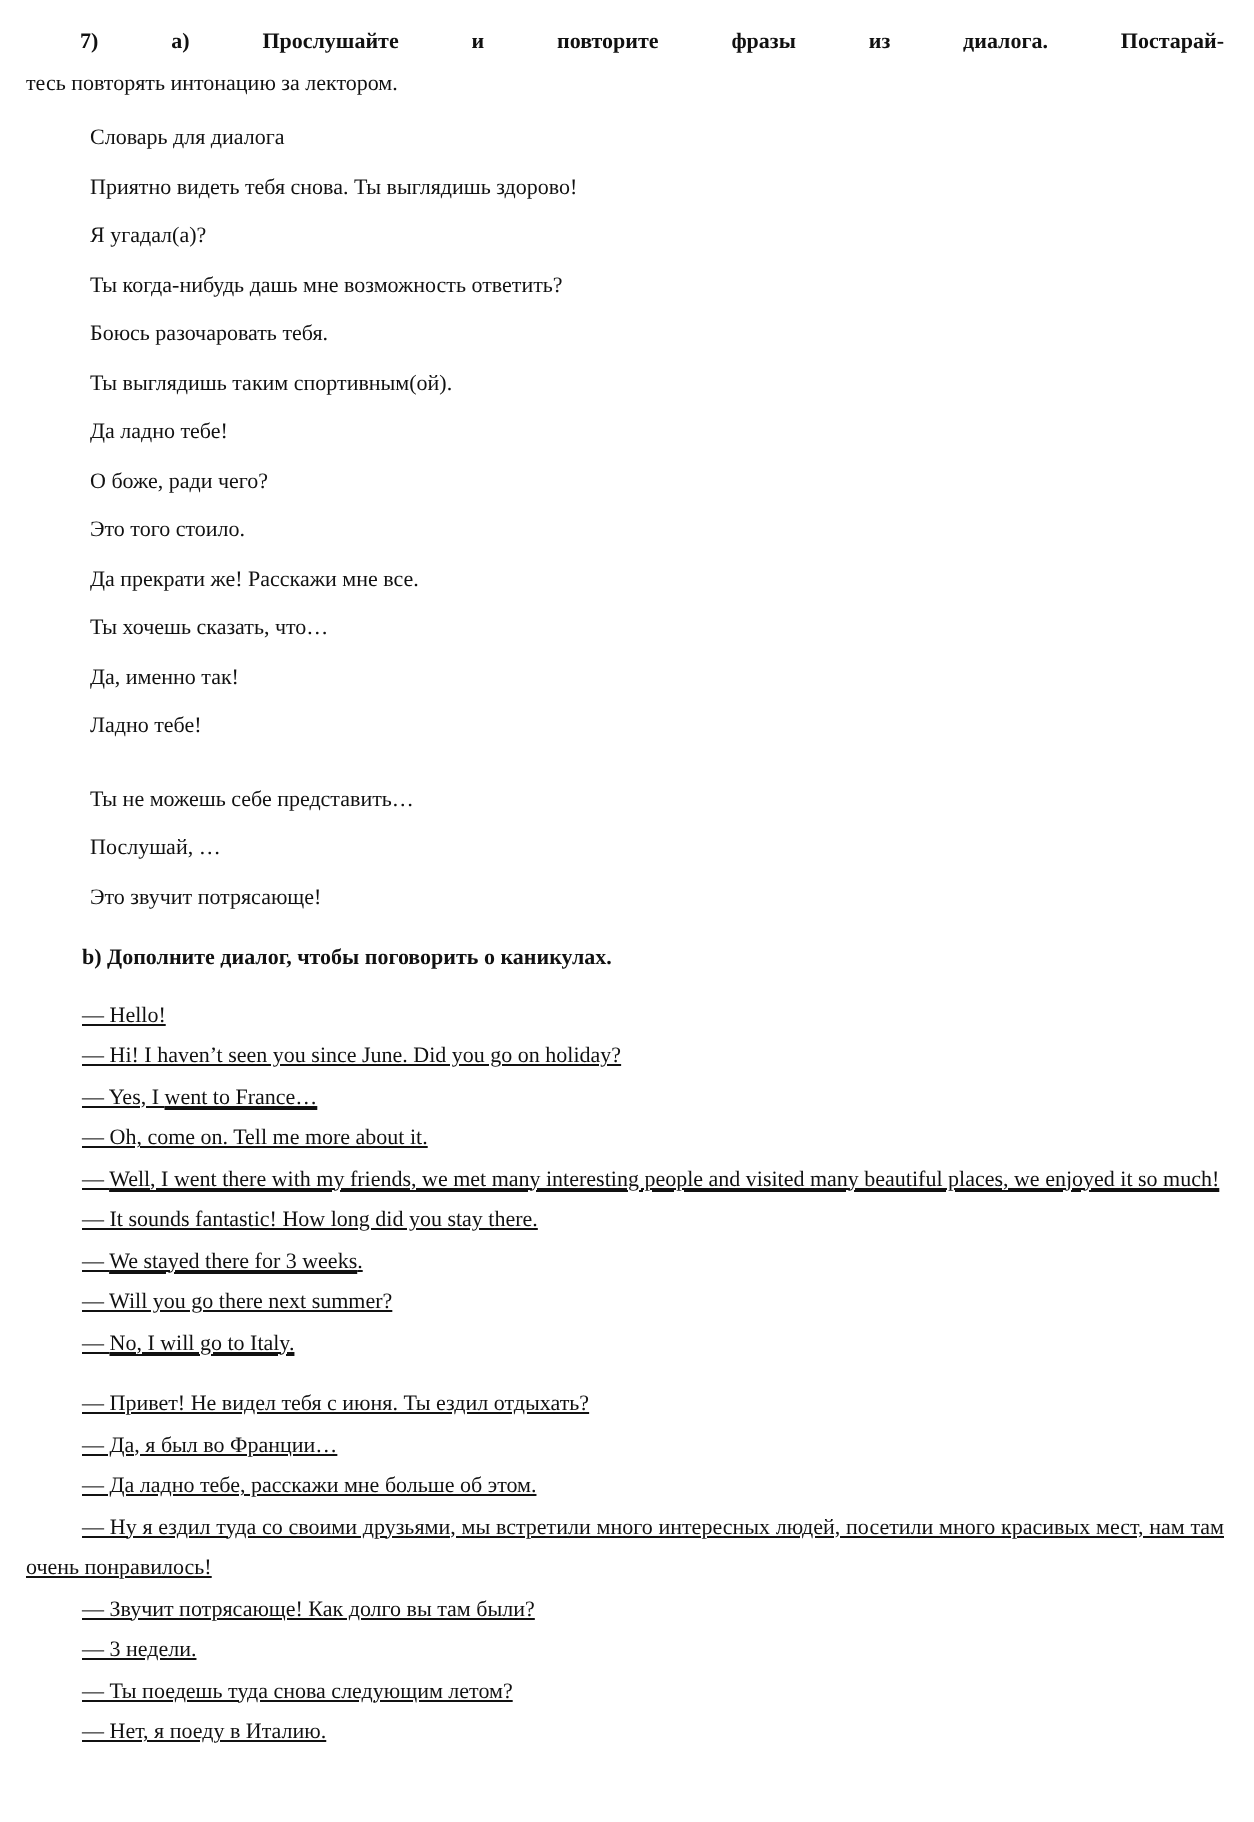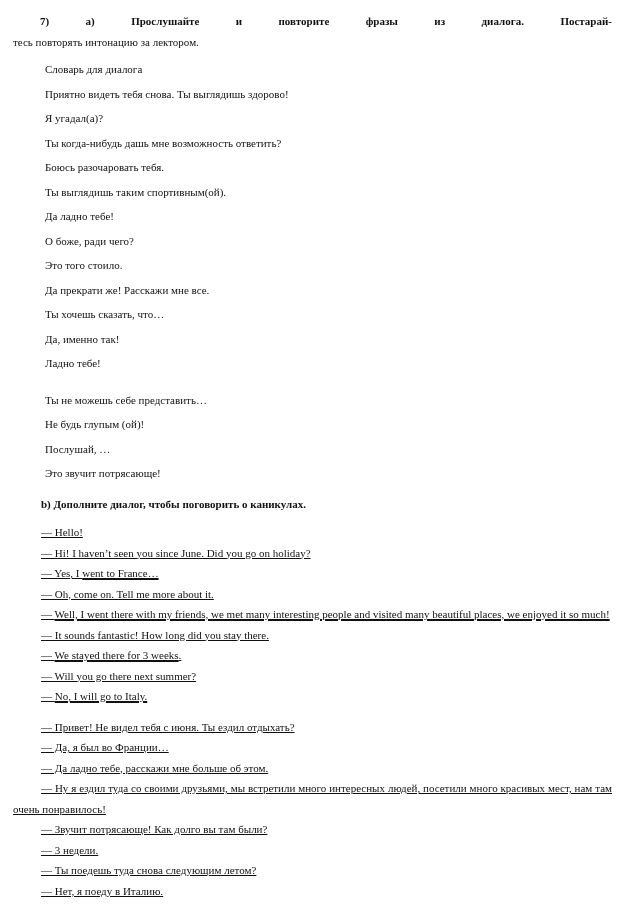--- a/index.html
+++ b/index.html
@@ -39,21 +39,20 @@
     <p>Ты выглядишь таким спортивным(ой).</p>
     <p>Да ладно тебе!</p>
     <p>О боже, ради чего?</p>
     <p>Это того стоило.</p>
     <p>Да прекрати же! Расскажи мне все.</p>
     <p>Ты хочешь сказать, что…</p>
     <p>Да, именно так!</p>
     <p>Ладно тебе!</p>
     <div class="sp8"></div>
     <p>Ты не можешь себе представить…</p>
-    <p>Не будь глупым (ой)!</p>
     <p>Послушай, …</p>
     <p>Это звучит потрясающе!</p>
   </div>
 
   <p class="hb">b) Дополните диалог, чтобы поговорить о каникулах.</p>
 
   <div>
     <p class="dl"><span>— Hello!</span><span class="u"></span><span></span></p>
     <p class="dl"><span>— Hi! I haven’t seen you since June. Did you go on holiday?</span><span class="u"></span><span></span></p>
     <p class="dl"><span>— Yes, I </span><span class="u">went to France…</span><span></span></p>

